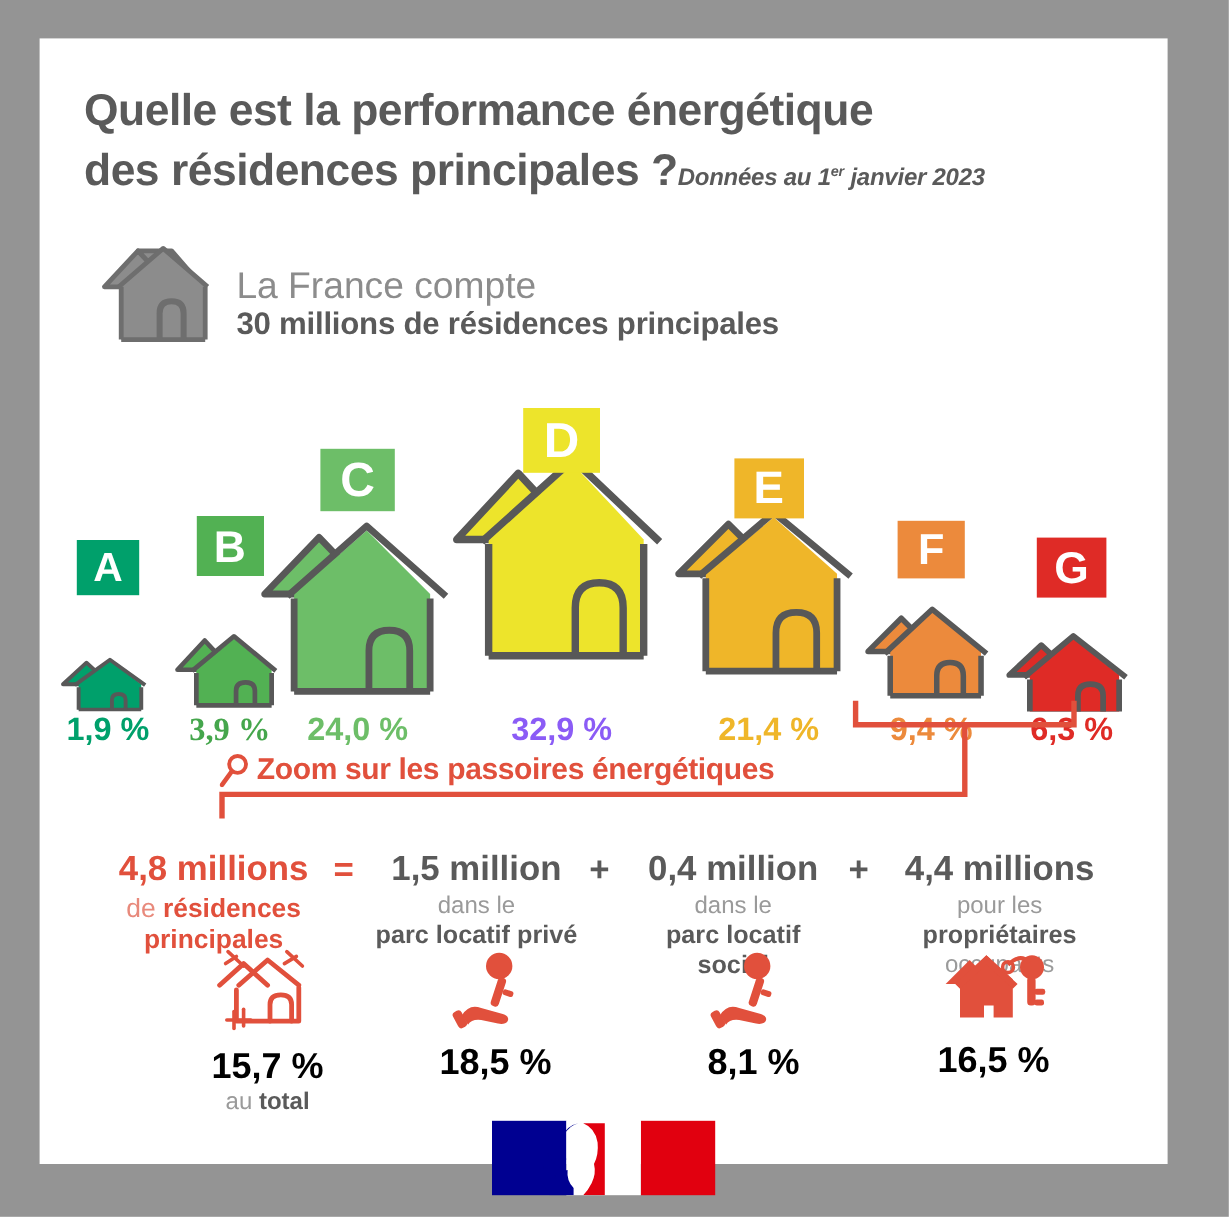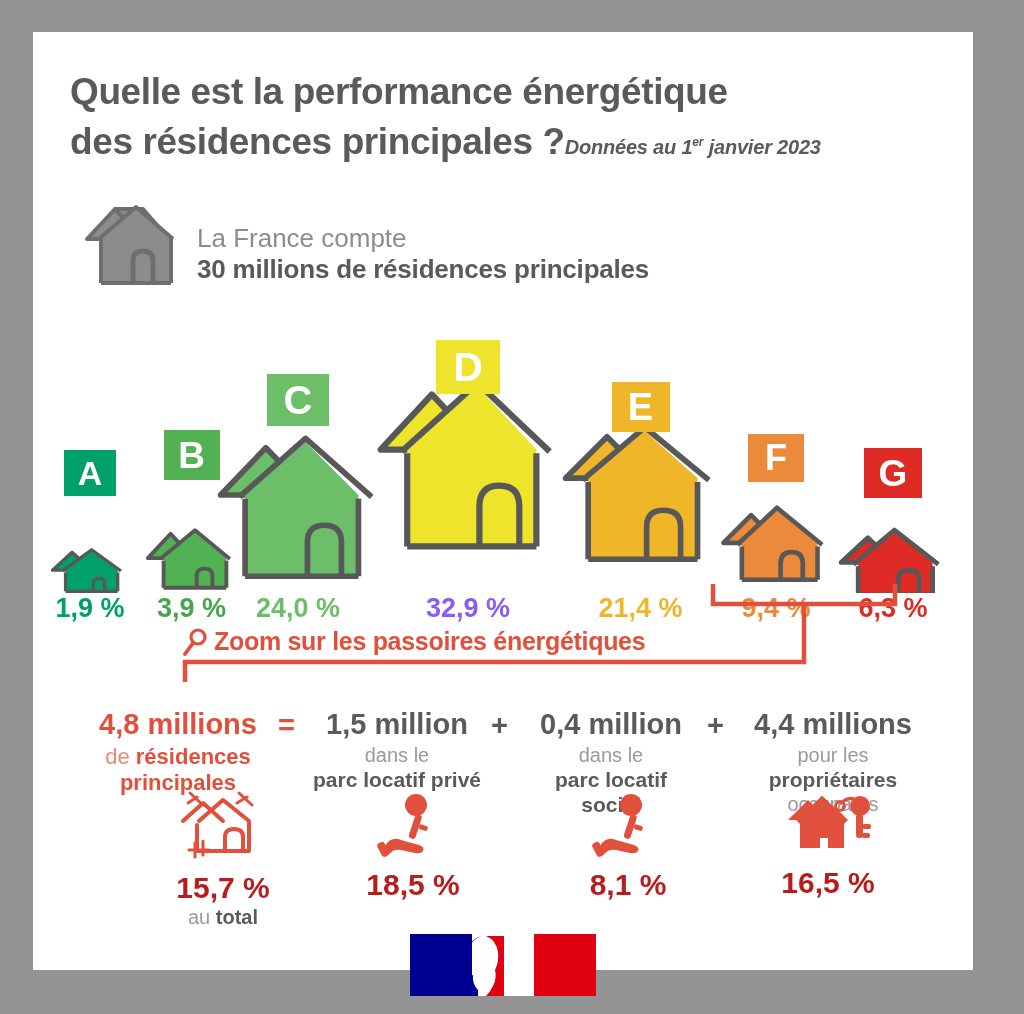--- a/index.html
+++ b/index.html
@@ -18,21 +18,21 @@
   
   .title-wrap { position:absolute; left:37px; top:35px; width:880px; }
   .title-line { color:#5a5a5a; font-size:37px; font-weight:bold; line-height:50px; letter-spacing:-0.4px; white-space:nowrap;}
   .subnote { font-size:20px; font-style:italic; font-weight:bold; color:#5a5a5a; letter-spacing:-0.2px;text-align:right;}
   .subnote sup { font-size:12px; vertical-align:super; }
 
   
   .france-row { position:absolute; left:48px; top:167px; display:flex; align-items:flex-end; }
   .france-house { width:108px; height:90px; margin-right:8px; }
   .france-text { padding-bottom:4px; }
-  .france-l1 { font-size:26px; color:#8c8c8c; line-height:30px; letter-spacing:0px; }
+  .france-l1 { font-size:31px; color:#8c8c8c; line-height:30px; letter-spacing:0px; }
   .france-l2 { font-size:26px; color:#5a5a5a; font-weight:bold; line-height:32px; letter-spacing:-0.2px;}
 
   
   .dpe-row { position:absolute; left:0px; top:300px; width:940px; height:290px; }
   .dpe-item { position:absolute; bottom:0; text-align:center; }
   .badge {
     position:absolute; left:50%; transform:translateX(-50%);
     color:#fff; font-weight:bold; text-align:center;
     display:flex; align-items:center; justify-content:center;
     line-height:1;
@@ -57,21 +57,21 @@
   .red { color:#E1503C; }
   .gray { color:#5a5a5a; }
   .lightred { color:#E8897B; }
   .sub-lt { font-size:20px; line-height:24px; color:#9a9a9a; }
   .sub-bd { font-size:21px; line-height:25px; color:#5a5a5a; font-weight:bold; }
   .sub-red-bd { font-size:22px; line-height:26px; color:#E1503C; font-weight:bold; }
   .oper { position:absolute; font-size:29px; font-weight:bold; color:#5a5a5a; }
   .oper.eq { color:#E1503C; }
 
   .icon-pct { position:absolute; text-align:center; }
-  .pct-red { font-size:30px; font-weight:bold; color:#b91c1c; line-height:34px; white-space:nowrap;}
+  .pct-red { font-size:30px; font-weight:bold; color:#000000; line-height:34px; white-space:nowrap;}
   .au-total { font-size:20px; color:#9a9a9a; line-height:24px; }
   .au-total b { color:#5a5a5a; }
 
   
   .flag { position:absolute; left:377px; top:902px; width:186px; height:62px; display:flex; }
   .flag-blue { width:62px; background:#000091; }
   .flag-white { width:62px; background:#ffffff; position:relative; }
   .flag-red { width:62px; background:#E1000F; }
 </style>
 </head>
@@ -127,21 +127,21 @@
       </div>
       <svg class="house-svg" viewBox="0 0 120 140" width="105" height="122" style="margin:0 auto;">
         <g transform="translate(0,62)">
           <path d="M10 38 L36 10 L62 38 Z" fill="#52B153" stroke="#585858" stroke-width="4.5" stroke-linejoin="round"></path>
           <path d="M28 38 L28 72 L100 72 L100 38 L64 8 Z" fill="#52B153" stroke="none"></path>
           <path d="M24 39 L64 6 L104 39" fill="none" stroke="#585858" stroke-width="4.5" stroke-linejoin="round"></path>
           <path d="M28 41 L28 72 M100 41 L100 72 M28 72 L100 72" fill="none" stroke="#585858" stroke-width="4.5"></path>
           <path d="M66 72 L66 58 Q66 50 75 50 Q84 50 84 58 L84 72" fill="none" stroke="#585858" stroke-width="4.5"></path>
         </g>
       </svg>
-      <div class="pct" style="font-size:27px; color:#45A64C; margin-top:2px;">3,9 %</div>
+      <div class="pct" style="font-size:27px; color:#45A64C; margin-top:2px;font-family:Liberation Serif, serif;">3,9 %</div>
     </div>
 
     <div class="dpe-item" style="left:180px; width:170px;">
       <div class="badge" style="bottom:196px; width:62px; height:52px; font-size:40px; background:#6DBE68;">
         <span>C</span>
       </div>
       <svg class="house-svg" viewBox="0 0 180 200" width="170" height="196" style="margin:0 auto;">
         <g transform="translate(0,28)">
           <path d="M8 72 L56 22 L104 72 Z" fill="#6DBE68" stroke="#585858" stroke-width="6" stroke-linejoin="round"></path>
           <path d="M34 72 L34 158 L154 158 L154 72 L98 16 Z" fill="#6DBE68" stroke="none"></path>

